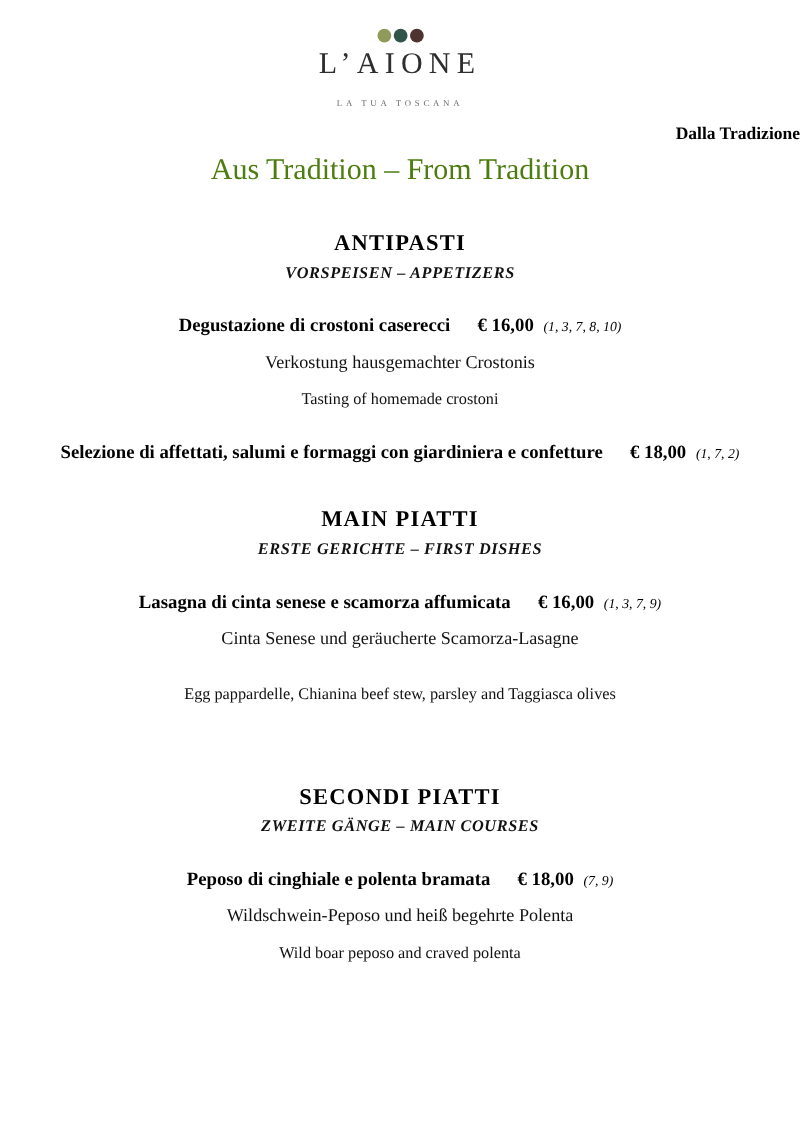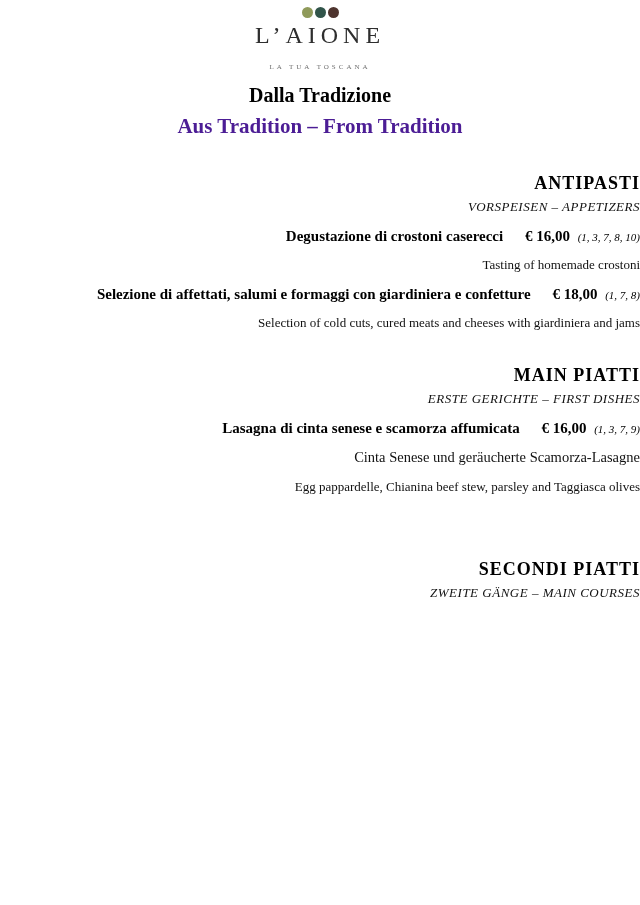--- a/index.html
+++ b/index.html
@@ -10,21 +10,21 @@
   body {
     width: 640px;
     min-height: 905px;
     font-family: "Liberation Serif", serif;
     color: #1c1c1c;
   }
   .page {
     width: 640px;
     min-height: 905px;
     text-align: center;
-    padding-top: 6px;
+    padding-top: 22px;
     box-sizing: border-box;
   }
   .logo { margin-bottom: 2px; }
   .logo-dots {
     display: flex;
     justify-content: center;
     align-items: center;
     gap: 2px;
     height: 13px;
   }
@@ -41,47 +41,49 @@
     margin-top: 3px;
     font-weight: normal;
   }
   .logo-tagline {
     font-size: 7px;
     letter-spacing: 3px;
     color: #6d6d6d;
     margin-top: 14px;
   }
   .title-line1 {
-    font-size: 20px;
+    font-size: 14px;
     font-weight: bold;
     margin-top: 13px;
     color: #000;
+    text-align: right;
   }
   .title-line2 {
-    font-size: 21px;
-    font-weight: bold;
+    font-size: 24px;
+    font-weight: normal;
     margin-top: 7px;
-    color: #4c1d95;
+    color: #4d7c0f;
   }
-  .section { margin-top: 34px; text-align: right; }
+  .section { margin-top: 34px; }
   .section-secondi { margin-top: 64px; }
   .section-heading {
     font-size: 18px;
     font-weight: bold;
     letter-spacing: 1px;
     color: #000;
   }
   .section-subheading {
     font-size: 13px;
     font-style: italic;
     letter-spacing: 0.5px;
     margin-top: 5px;
     color: #111;
+    font-weight: bold;
   }
-  .item { margin-top: 13px; }
+  .item { margin-top: 27px; }
   .item-line { font-size: 15px; }
   .item-name {
     font-weight: bold;
     color: #000;
   }
   .item-price {
     font-weight: bold;
     color: #000;
     margin-left: 18px;
   }
@@ -123,30 +125,30 @@
   <div class="section">
     <div class="section-heading">ANTIPASTI</div>
     <div class="section-subheading">VORSPEISEN – APPETIZERS</div>
 
     <div class="item">
       <div class="item-line">
         <span class="item-name">Degustazione di crostoni caserecci</span>
         <span class="item-price">€ 16,00</span>
         <span class="item-allergens">(1, 3, 7, 8, 10)</span>
       </div>
+      <div class="item-de">Verkostung hausgemachter Crostonis</div>
       <div class="item-en">Tasting of homemade crostoni</div>
     </div>
 
     <div class="item">
       <div class="item-line">
         <span class="item-name">Selezione di affettati, salumi e formaggi con giardiniera e confetture</span>
         <span class="item-price">€ 18,00</span>
-        <span class="item-allergens">(1, 7, 8)</span>
+        <span class="item-allergens">(1, 7, 2)</span>
       </div>
-      <div class="item-en">Selection of cold cuts, cured meats and cheeses with giardiniera and jams</div>
     </div>
   </div>
 
   <div class="section">
     <div class="section-heading">MAIN PIATTI</div>
     <div class="section-subheading">ERSTE GERICHTE – FIRST DISHES</div>
 
     <div class="item">
       <div class="item-line">
         <span class="item-name">Lasagna di cinta senese e scamorza affumicata</span>
@@ -158,16 +160,25 @@
 
     <div class="item">
       <div class="item-en">Egg pappardelle, Chianina beef stew, parsley and Taggiasca olives</div>
     </div>
   </div>
 
   <div class="section section-secondi">
     <div class="section-heading">SECONDI PIATTI</div>
     <div class="section-subheading">ZWEITE GÄNGE – MAIN COURSES</div>
 
+    <div class="item">
+      <div class="item-line">
+        <span class="item-name">Peposo di cinghiale e polenta bramata</span>
+        <span class="item-price">€ 18,00</span>
+        <span class="item-allergens">(7, 9)</span>
+      </div>
+      <div class="item-de">Wildschwein-Peposo und heiß begehrte Polenta</div>
+      <div class="item-en">Wild boar peposo and craved polenta</div>
+    </div>
 
   </div>
 
 </div>
 
 </body></html>

